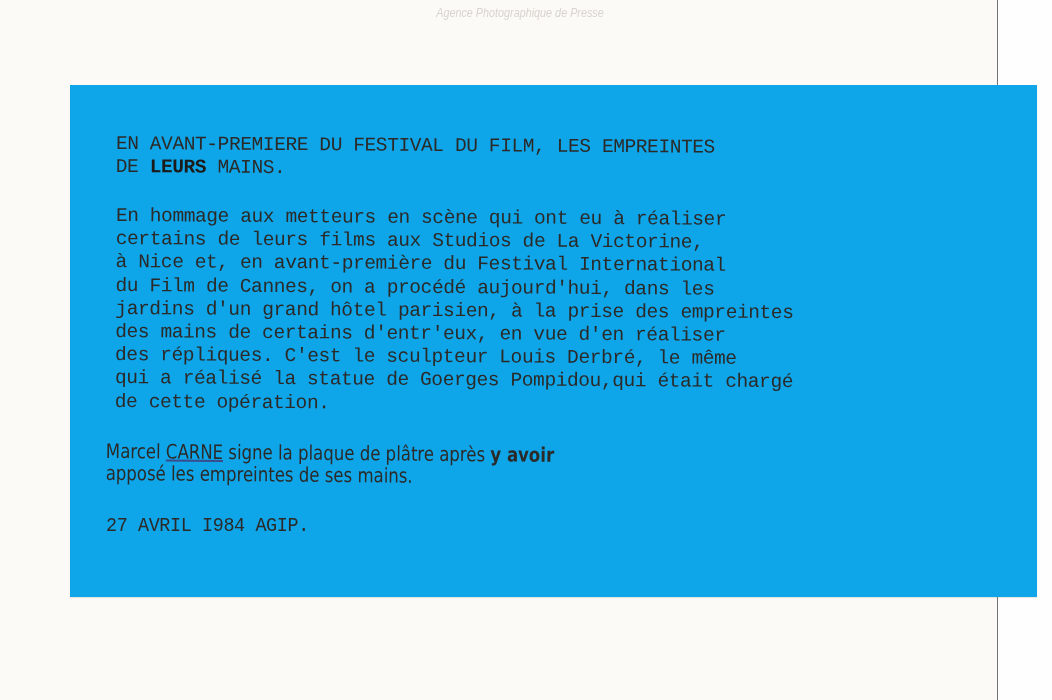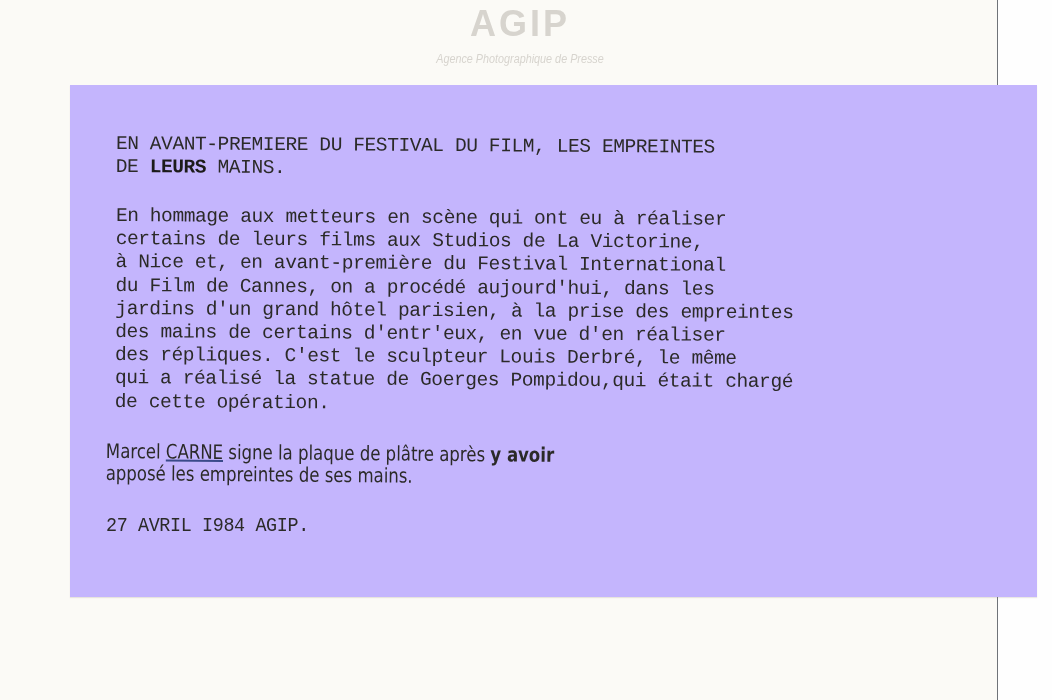--- a/index.html
+++ b/index.html
@@ -20,21 +20,21 @@
   .stamp {
     position:absolute; left:380px; top:0; width:280px; text-align:center;
     font-family:"Liberation Sans", "DejaVu Sans", sans-serif;
     color:#d7d4ce;
   }
   .stamp .brand { font-size:36px; font-weight:bold; letter-spacing:3px; line-height:44px; margin-top:2px; }
   .stamp .person { font-size:19px; line-height:24px; }
   .stamp .agency { font-size:12px; line-height:18px; font-style:italic; margin-top:4px; transform:scaleX(0.9); }
   .slip {
     position:absolute; left:70px; top:85px; width:967px; height:512px;
-    background:#c4b5fd;
+    background:#0ea5e9;
     box-shadow: 0 1px 1px rgba(120,110,90,0.15);
   }
   .slip-text {
     position:absolute; color:#2b2a28; font-size:19.5px; line-height:23px;
     white-space:pre; letter-spacing:-0.4px;
   }
   .headline { left:46px; top:48px; transform:rotate(0.35deg); transform-origin:left top; }
   .headline b { font-weight:bold; color:#1c1b1a; }
   .body1 { left:46px; top:120px; line-height:23.2px; transform:rotate(0.35deg); transform-origin:left top; }
   .caption {
@@ -47,21 +47,20 @@
     left:36px; top:430px; font-size:20px; line-height:22px; transform:scaleX(0.92); transform-origin:left top;
   }
 </style>
 </head>
 <body>
 
 <div class="photo-back"></div>
 <div class="right-strip"></div>
 
 <div class="stamp">
-  <div class="brand">AGIP</div>
   <div class="agency">Agence Photographique de Presse</div>
 </div>
 
 <div class="slip">
   <div class="slip-text headline"><span>EN AVANT-PREMIERE DU FESTIVAL DU FILM, LES EMPREINTES</span>
 <span>DE </span><b>LEURS</b><span> MAINS.</span></div>
 
   <div class="slip-text body1"><span>En hommage aux metteurs en scène qui ont eu à réaliser</span>
 <span>certains de leurs films aux Studios de La Victorine,</span>
 <span>à Nice et, en avant-première du Festival International</span>

